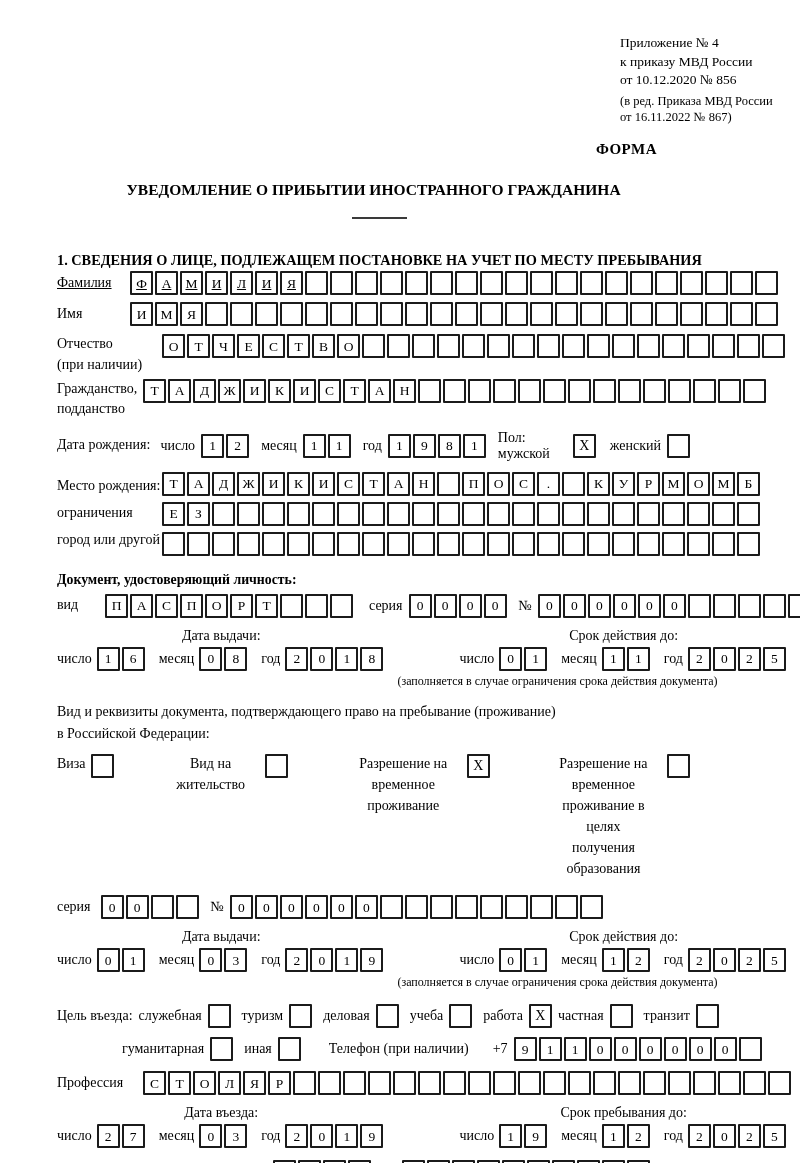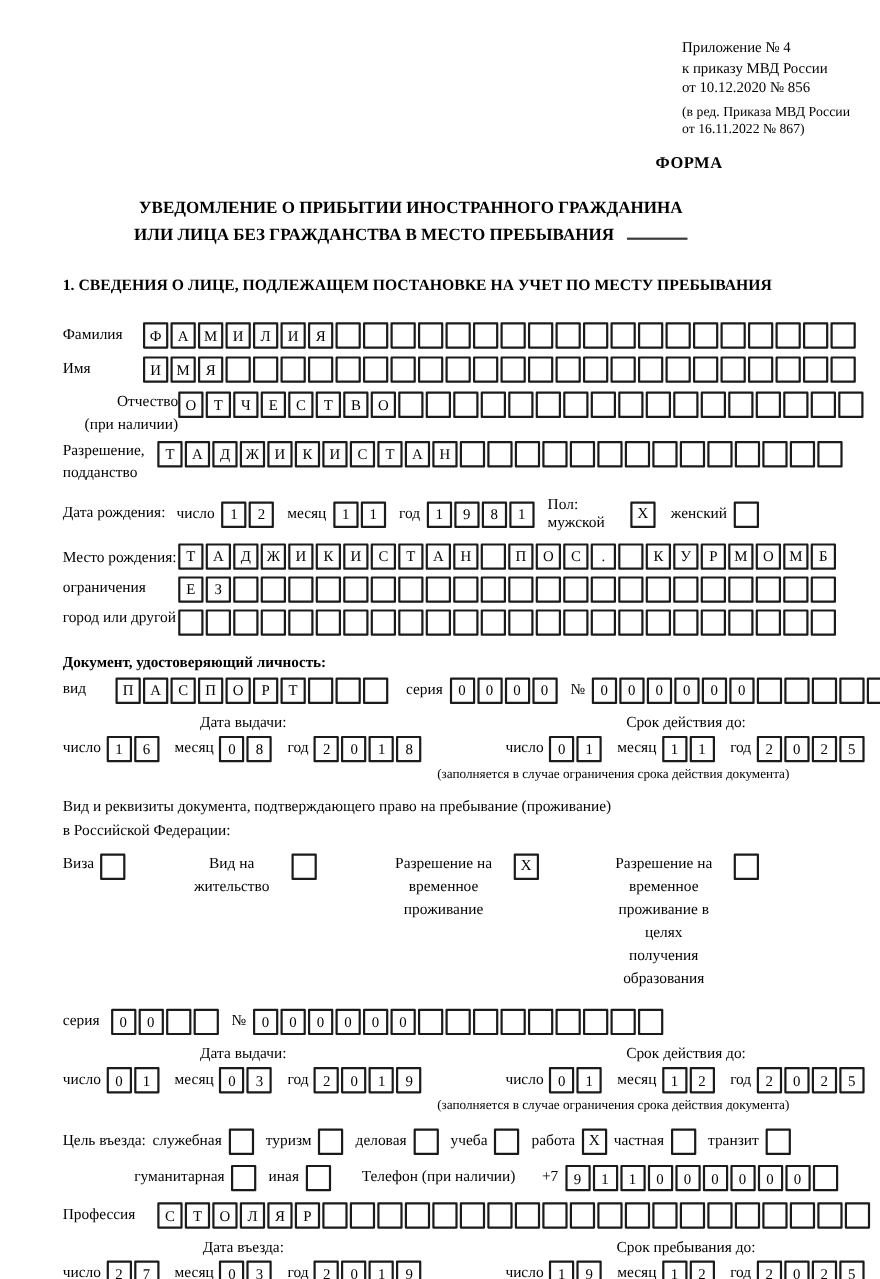--- a/index.html
+++ b/index.html
@@ -26,21 +26,21 @@
   .cells{display:flex;flex:0 0 auto;}
   .cell{
     width:19px;height:20px;border:2px solid #1b1b1b;margin-right:2px;border-radius:1px;
     display:flex;align-items:center;justify-content:center;
     font-size:13.5px;line-height:1;background:#fff;
   }
   .cbox{
     width:19px;height:20px;border:2px solid #1b1b1b;border-radius:1px;display:inline-flex;
     align-items:center;justify-content:center;font-size:14px;flex:0 0 auto;background:#fff;
   }
-  .w73{width:73px;} .w86{width:86px;} .w105{width:105px;text-align:right;} .w48{width:48px;}
+  .w73{width:73px;} .w86{width:86px;} .w105{width:105px;} .w48{width:48px;}
 
   .multirow{display:flex;margin-top:10px;}
   .mr-label{flex:0 0 105px;line-height:1.95;}
   .mr-rows .cells{margin-bottom:6px;}
 
   
   .inline-gap{margin:0 6px 0 10px;}
   .doc-head{margin-top:10px;text-align:left;font-weight:bold;font-size:13.8px;}
   .date-pair{display:flex;margin-top:10px;align-items:flex-start;}
   .date-block{}
@@ -72,26 +72,26 @@
     <div>от 10.12.2020 № 856</div>
   </div>
   <div class="hdr-sub">
     <div>(в ред. Приказа МВД России</div>
     <div>от 16.11.2022 № 867)</div>
   </div>
   <div class="form-label">ФОРМА</div>
 
   <div class="title">
     <div>УВЕДОМЛЕНИЕ О ПРИБЫТИИ ИНОСТРАННОГО ГРАЖДАНИНА</div>
-    <div><span>ИЛИ ЛИЦА БЕЗ ГРАЖДАНСТВА В МЕСТО ПРЕБЫВАНИЯ</span><span class="blank-line"></span></div>
+    <div><span class="blank-line"></span></div>
   </div>
 
   <div class="sec1">1. СВЕДЕНИЯ О ЛИЦЕ, ПОДЛЕЖАЩЕМ ПОСТАНОВКЕ НА УЧЕТ ПО МЕСТУ ПРЕБЫВАНИЯ</div>
 
-  <div class="frow" style="margin-top:24px;">
+  <div class="frow" style="margin-top:2px;text-decoration:underline;">
     <div class="flabel w73">Фамилия</div>
     <div class="cells">
         <div class="cell">Ф</div>
         <div class="cell">А</div>
         <div class="cell">М</div>
         <div class="cell">И</div>
         <div class="cell">Л</div>
         <div class="cell">И</div>
         <div class="cell">Я</div>
         <div class="cell"></div>
@@ -177,21 +177,21 @@
         <div class="cell"></div>
         <div class="cell"></div>
         <div class="cell"></div>
         <div class="cell"></div>
         <div class="cell"></div>
       </div>
   </div>
 
   <div class="frow top" style="margin-top:4px;">
     <div class="flabel w86">
-      <div>Разрешение,</div>
+      <div>Гражданство,</div>
       <div>подданство</div>
     </div>
     <div class="cells">
         <div class="cell">Т</div>
         <div class="cell">А</div>
         <div class="cell">Д</div>
         <div class="cell">Ж</div>
         <div class="cell">И</div>
         <div class="cell">К</div>
         <div class="cell">И</div>

